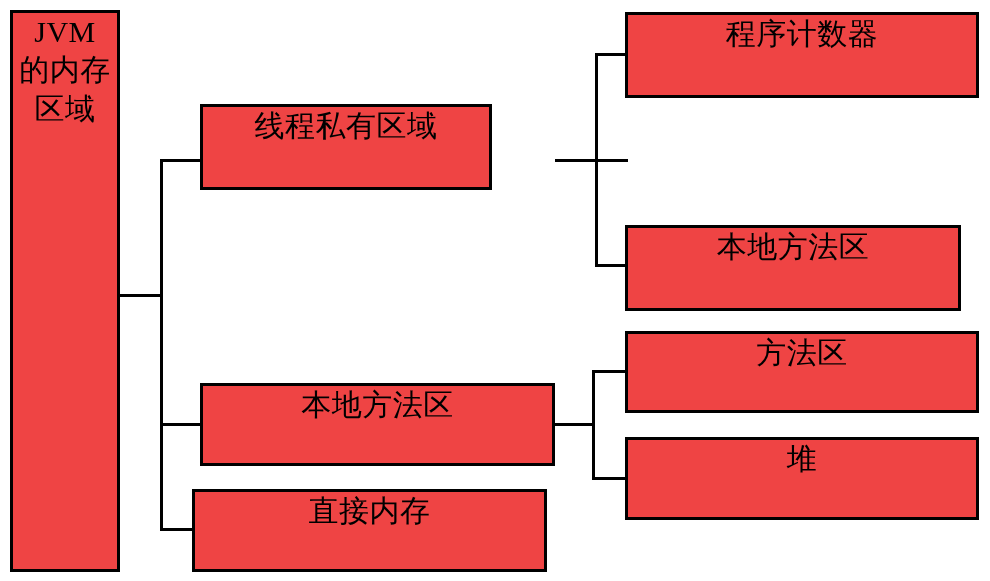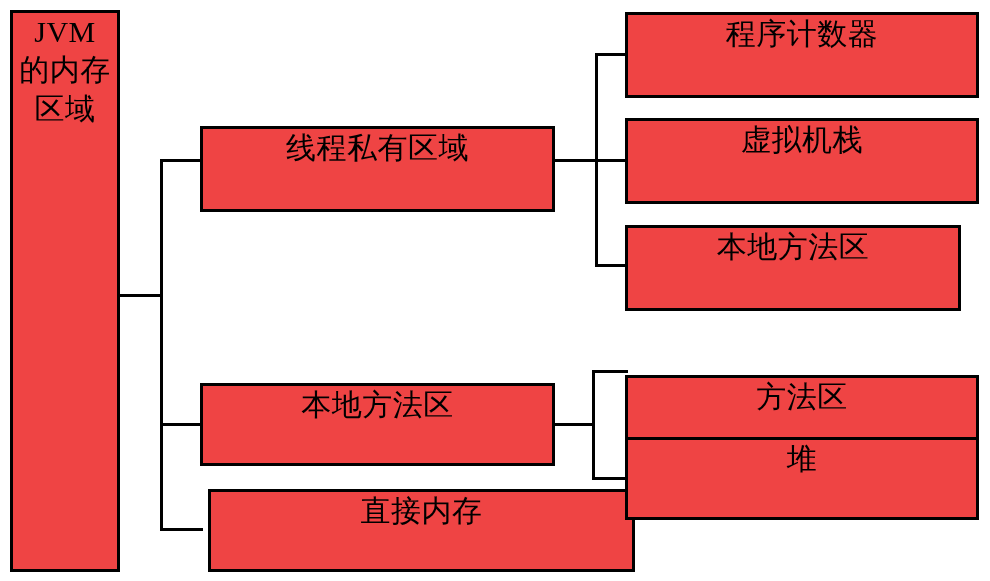--- a/index.html
+++ b/index.html
@@ -53,45 +53,42 @@
 <body>
 
 <div id="canvas">
 
   <div class="node root-node" style="left:10px; top:10px; width:110px; height:562px;">
     <span class="node-label">JVM
 的内存
 区域</span>
   </div>
 
-  <div class="node mid-node" style="left:200px; top:126px; width:355px; height:86px;">
+  <div class="node mid-node" style="left:200px; top:104px; width:292px; height:86px;">
     <span class="node-label">线程私有区域</span>
   </div>
 
   <div class="node mid-node" style="left:200px; top:383px; width:355px; height:83px;">
     <span class="node-label">本地方法区</span>
   </div>
 
-  <div class="node mid-node" style="left:208px; top:489px; width:427px; height:83px;">
+  <div class="node mid-node" style="left:192px; top:489px; width:355px; height:83px;">
     <span class="node-label">直接内存</span>
   </div>
 
   <div class="node leaf-node" style="left:625px; top:12px; width:354px; height:86px;">
     <span class="node-label">程序计数器</span>
   </div>
 
-  <div class="node leaf-node" style="left:625px; top:118px; width:354px; height:86px;">
-    <span class="node-label">虚拟机栈</span>
-  </div>
 
   <div class="node leaf-node" style="left:625px; top:225px; width:336px; height:86px;">
     <span class="node-label">本地方法区</span>
   </div>
 
-  <div class="node leaf-node" style="left:625px; top:331px; width:354px; height:82px;margin-top:44px;">
+  <div class="node leaf-node" style="left:625px; top:331px; width:354px; height:82px;">
     <span class="node-label">方法区</span>
   </div>
 
   <div class="node leaf-node" style="left:625px; top:437px; width:354px; height:83px;">
     <span class="node-label">堆</span>
   </div>
 
   <div class="edge h" style="left:120px; top:294px; width:43px;"></div>
 
   <div class="edge v" style="left:160px; top:159px; height:372px;"></div>

